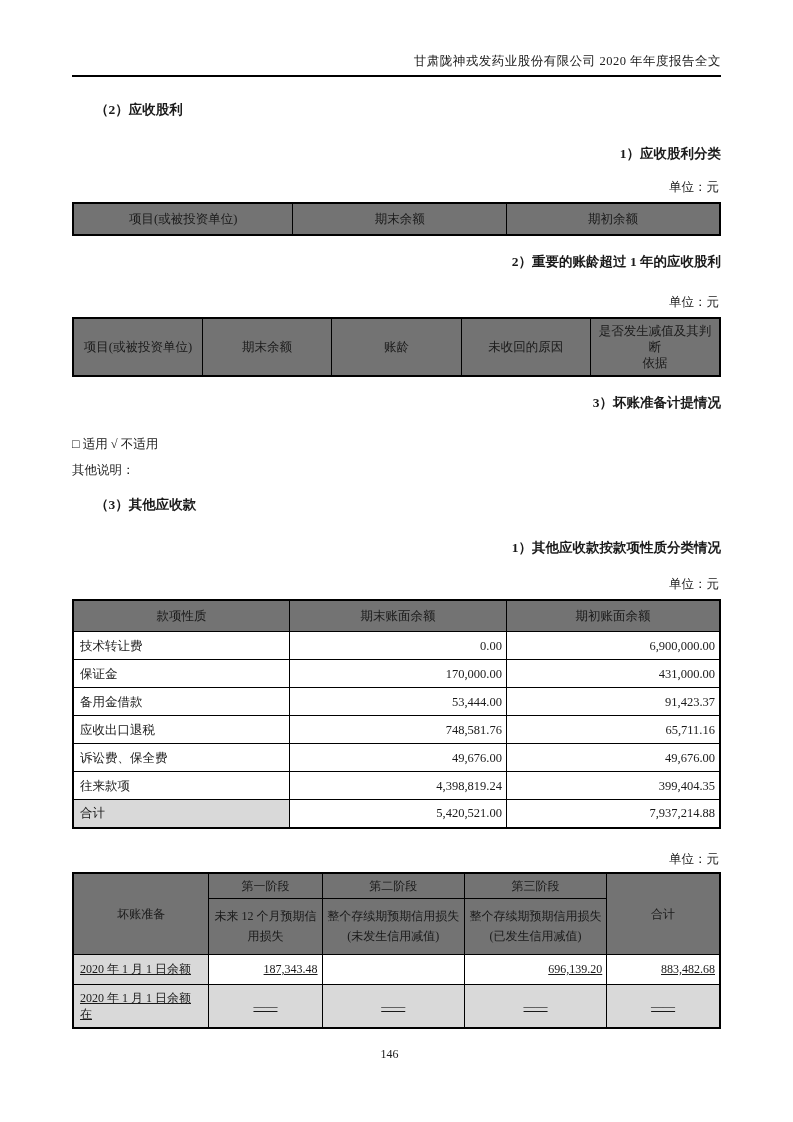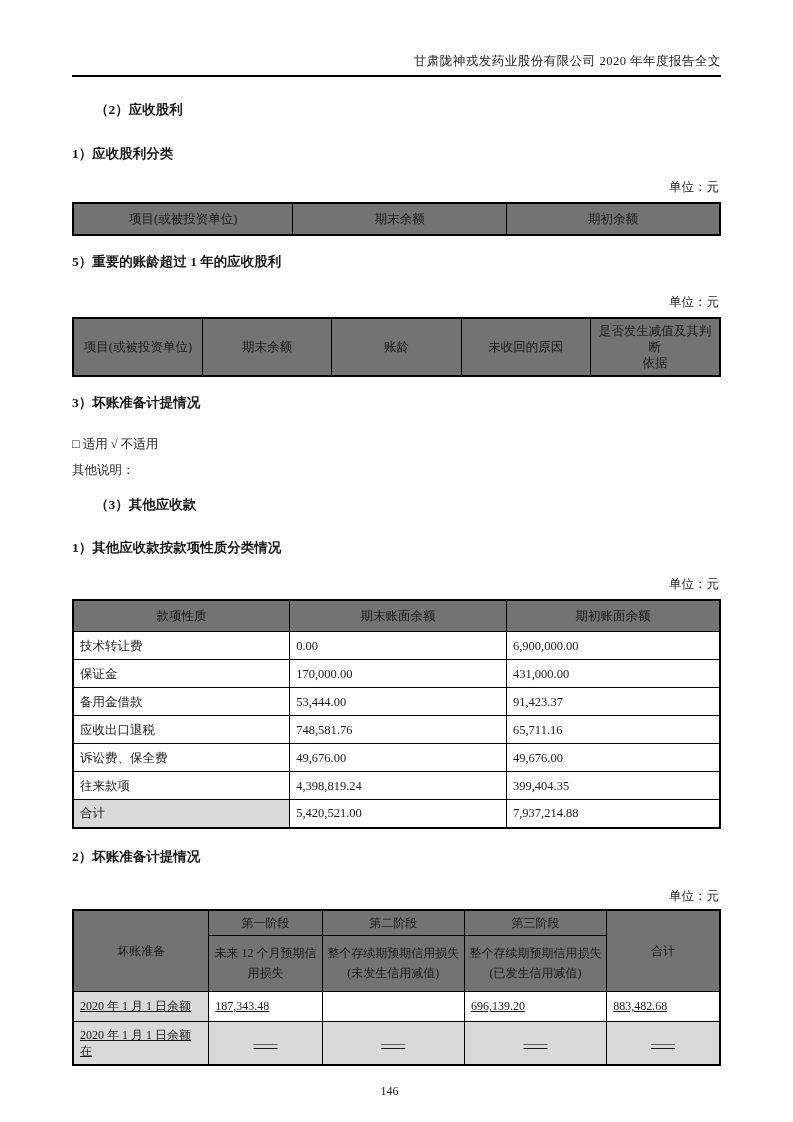--- a/index.html
+++ b/index.html
@@ -26,20 +26,21 @@
     letter-spacing: 0.5px;
   }
 
   .h-major {
     font-size: 13.5px; font-weight: bold;
     margin-top: 24px; line-height: 18px; margin-left: 23px;
   }
   .h-sub {
     font-size: 13.5px; font-weight: bold;
     line-height: 18px;
+    text-align: right;
   }
   .mt17 { margin-top: 17px; }
   .mt18 { margin-top: 18px; }
   .mt19 { margin-top: 19px; }
   .mt25 { margin-top: 25px; }
   .mt26 { margin-top: 26px; }
 
   .unit {
     text-align: right;
     font-size: 12.5px; line-height: 16px;
@@ -70,21 +71,21 @@
     background: #737373;
     text-align: center;
     padding: 7px 4px;
     line-height: 16px;
   }
   td { padding: 5px 6px; line-height: 16px; }
 
   .pre { white-space: pre-line; }
 
   .cell-label { text-align: left; padding-left: 6px; }
-  .cell-num { padding-right: 4px; }
+  .cell-num { text-align: right; padding-right: 4px; }
   .cell-dash { text-align: center; }
   .gray { background: #d9d9d9; }
 
   
   .t2 th { height: 53px; padding: 4px; }
 
   
   .t3 th { height: 30px; }
   .t3 td { height: 28px; }
 
@@ -126,21 +127,21 @@
         </colgroup>
       <thead>
         <tr>
           <th>项目(或被投资单位)</th>
           <th>期末余额</th>
           <th>期初余额</th>
         </tr>
       </thead>
     </table>
 
-    <div class="h-sub mt17">5）重要的账龄超过 1 年的应收股利</div>
+    <div class="h-sub mt17">2）重要的账龄超过 1 年的应收股利</div>
 
     <div class="unit u2">单位：元</div>
 
     <table class="t2">
       <colgroup>
           <col style="width:20%">
           <col style="width:20%">
           <col style="width:20%">
           <col style="width:20%">
           <col style="width:20%">
@@ -213,21 +214,20 @@
           <td class="cell-num">399,404.35</td>
         </tr>
         <tr>
           <td class="cell-label gray">合计</td>
           <td class="cell-num">5,420,521.00</td>
           <td class="cell-num">7,937,214.88</td>
         </tr>
       </tbody>
     </table>
 
-    <div class="h-sub mt19">2）坏账准备计提情况</div>
 
     <div class="unit u4">单位：元</div>
 
     <table class="t4">
       <colgroup>
           <col style="width:21%">
           <col style="width:17.5%">
           <col style="width:22%">
           <col style="width:22%">
           <col style="width:17.5%">

